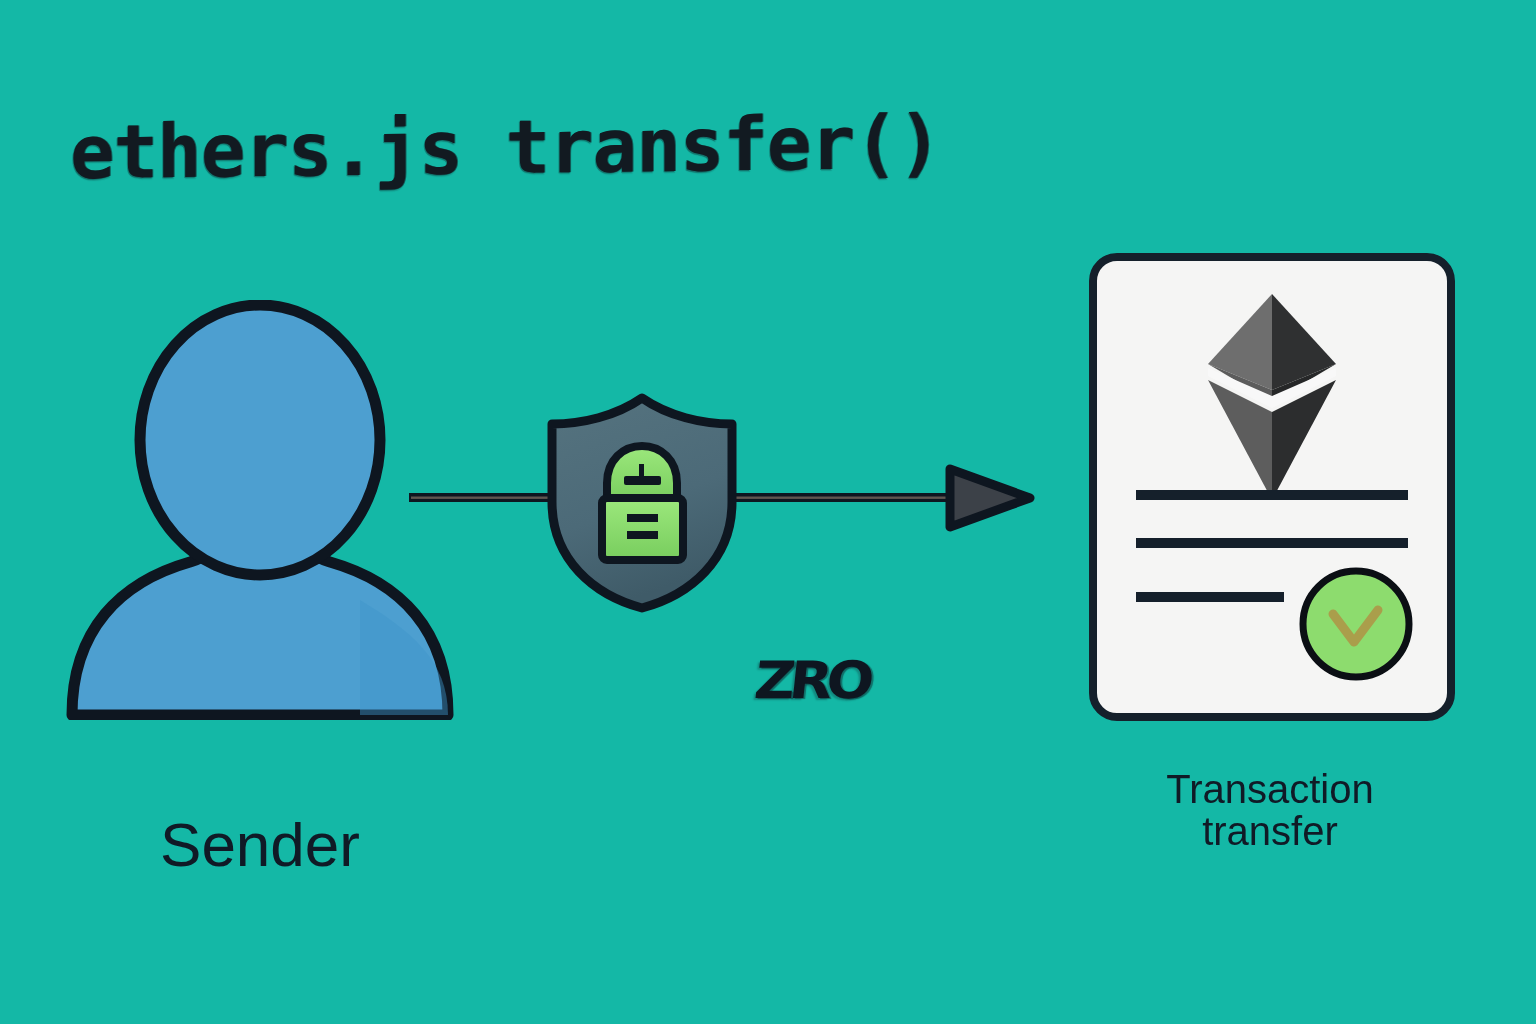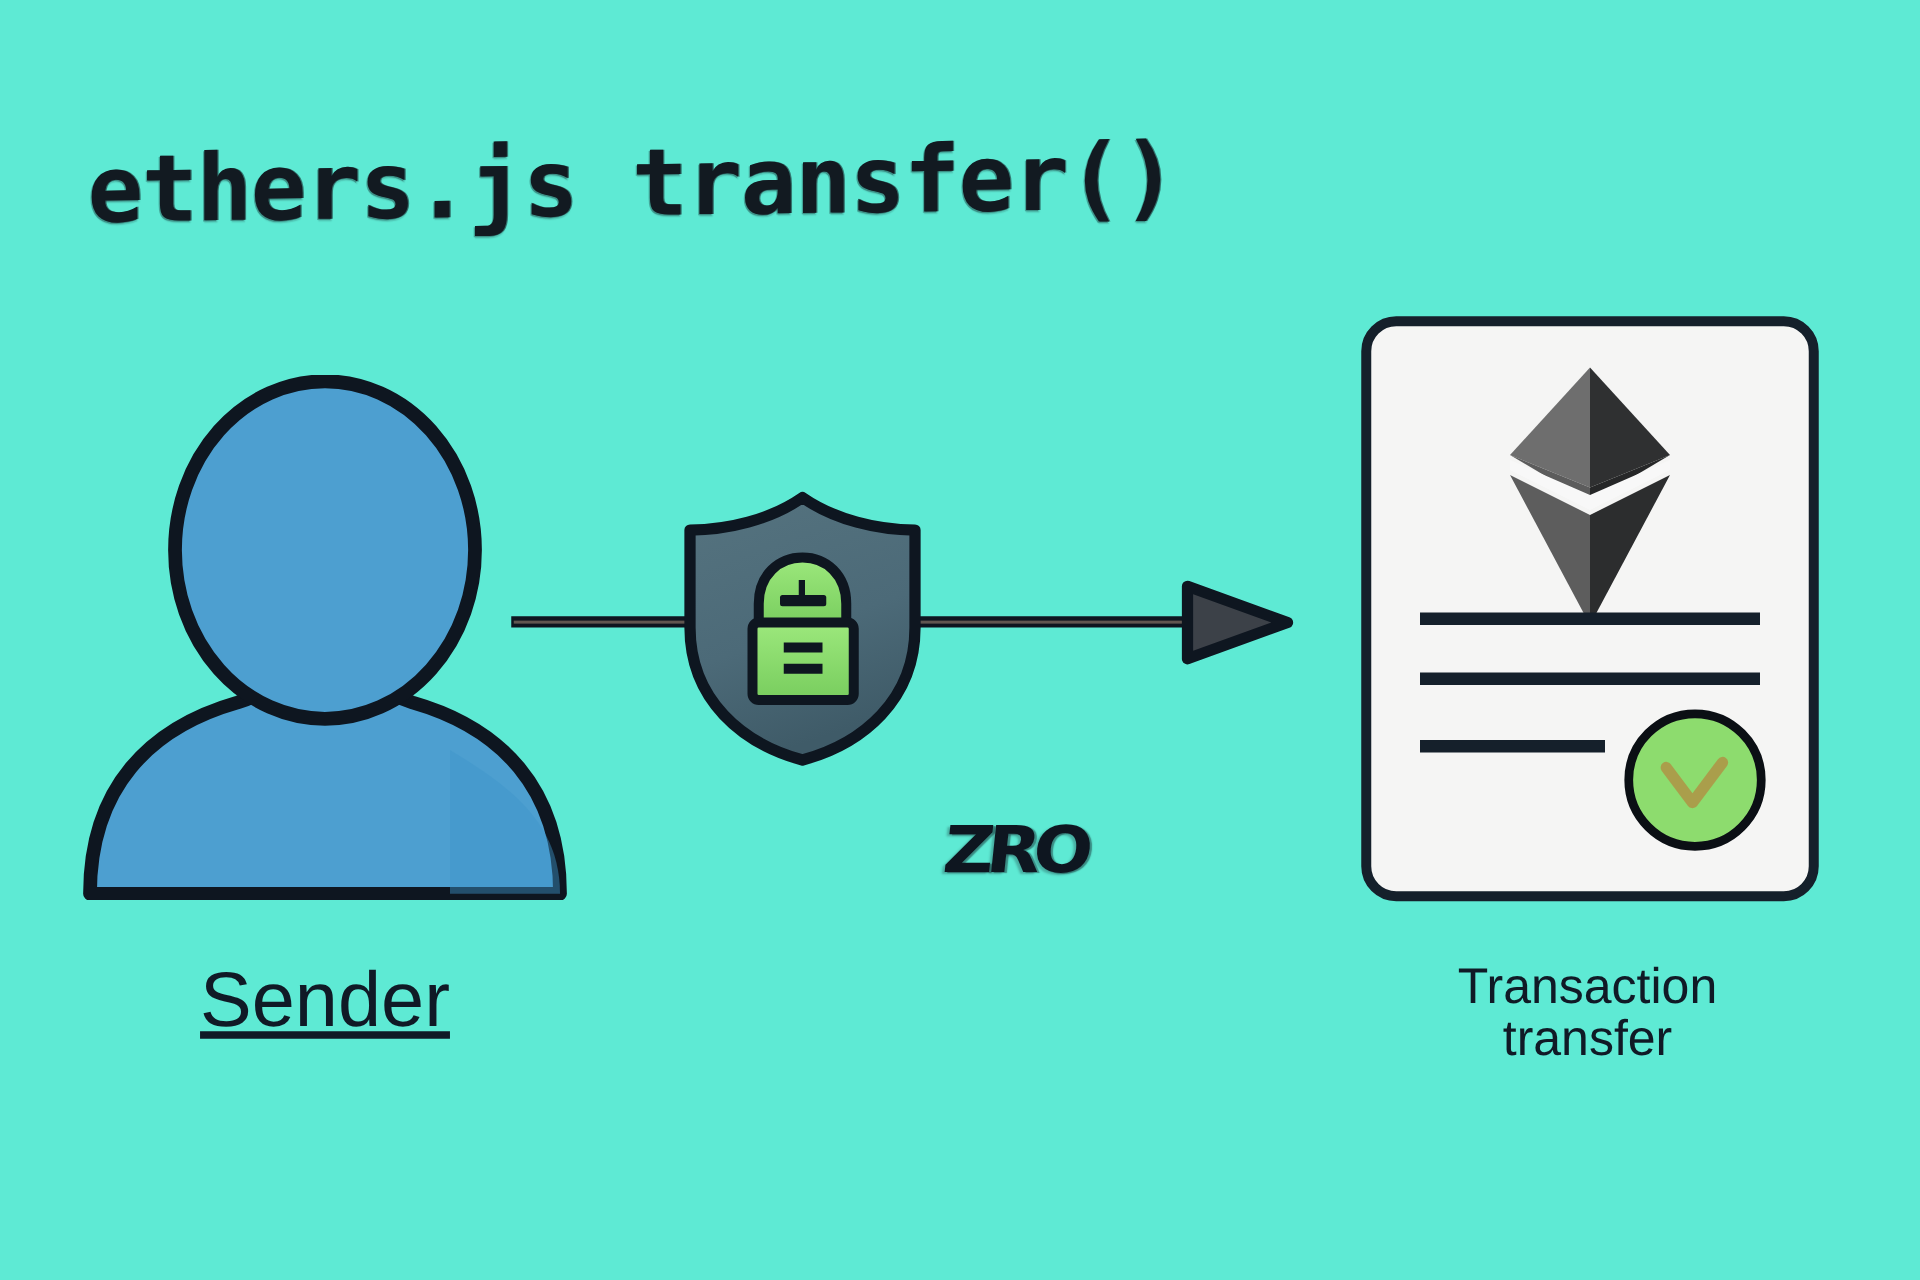--- a/index.html
+++ b/index.html
@@ -4,21 +4,21 @@
 <style>
   html, body {
     margin: 0;
     padding: 0;
     background: #ffffff;
   }
   #stage {
     position: relative;
     width: 1536px;
     height: 1024px;
-    background: #5eead4;
+    background: #14b8a6;
     overflow: hidden;
     font-family: "Liberation Sans", sans-serif;
   }
 
   
   #title {
     position: absolute;
     left: 70px;
     top: 104px;
     font-family: "DejaVu Sans Mono", monospace;
@@ -92,24 +92,23 @@
   .caption {
     position: absolute;
     color: #101a26;
     font-family: "Liberation Sans", sans-serif;
     font-weight: 400;
     text-align: center;
     line-height: 1.06;
   }
   #caption-sender {
     left: 50px;
-    top: 768px;
+    top: 812px;
     width: 420px;
     font-size: 62px;
-    text-decoration: underline;
   }
   #caption-receipt {
     left: 1040px;
     top: 768px;
     width: 460px;
     font-size: 40px;
   }
   #caption-receipt span { display: block; }
 </style>
 </head>

